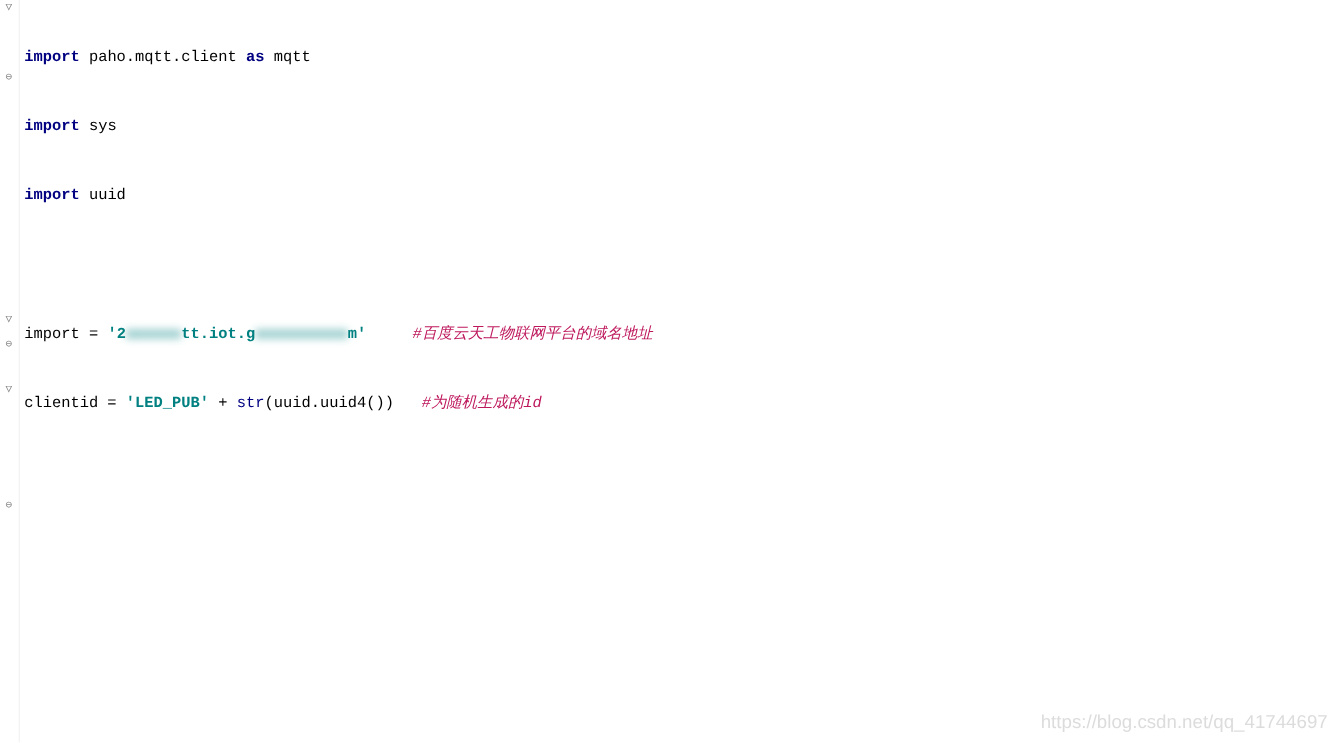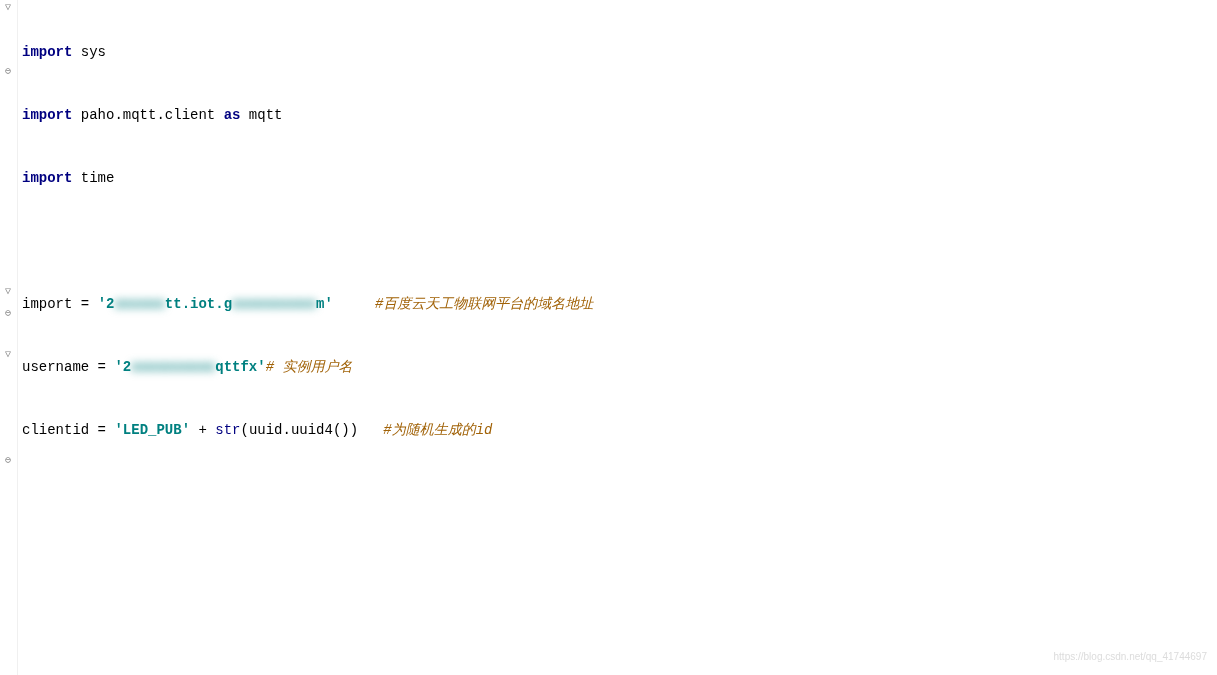--- a/index.html
+++ b/index.html
@@ -40,56 +40,55 @@
     .code {
       padding-left: 4px;
       white-space: pre;
       position: relative;
       flex: 1;
     }
     .line { height: 21px; }
     .kw { color: #000080; font-weight: bold; }
     .str { color: #008080; font-weight: bold; }
     .num { color: #0000ff; }
-    .comment { color: #a16207; font-style: italic; text-align: center; }
+    .comment { color: #be185d; font-style: italic; text-align: center; }
     .builtin { color: #000080; }
     .blur {
       display: inline-block;
       filter: blur(4px);
       -webkit-filter: blur(4px);
     }
     .watermark {
       position: absolute;
       right: 10px;
       bottom: 8px;
       color: #dcdcdc;
-      font-size: 10px;
+      font-size: 17px;
       font-family: Arial, sans-serif;
       pointer-events: none;
     }
   </style>
 </head>
 <body>
 
 <div class="editor">
   <div class="gutter">
     <span class="fold-marker" style="top:1px;">▽</span>
     <span class="fold-marker" style="top:65px;">⊖</span>
     <span class="fold-marker" style="top:285px;">▽</span>
     <span class="fold-marker" style="top:307px;">⊖</span>
     <span class="fold-marker" style="top:348px;">▽</span>
     <span class="fold-marker" style="top:454px;">⊖</span>
   </div>
   <div class="code">
+    <div class="line"><span class="kw">import </span><span>paho.mqtt.client </span><span class="kw">as </span><span>mqtt</span></div>
     <div class="line"><span class="kw">import </span><span>sys</span></div>
-    <div class="line"><span class="kw">import </span><span>paho.mqtt.client </span><span class="kw">as </span><span>mqtt</span></div>
-    <div class="line"><span class="kw">import </span><span>time</span></div>
+    <div class="line"><span class="kw">import </span><span>uuid</span></div>
     <div class="line"></div>
     <div class="line"><span>import = </span><span class="str">'2</span><span class="str blur">xxxxxx</span><span class="str">tt.iot.g</span><span class="str blur">xxxxxxxxxx</span><span class="str">m'</span><span>     </span><span class="comment">#百度云天工物联网平台的域名地址</span></div>
-    <div class="line"><span>username = </span><span class="str">'2</span><span class="str blur">xxxxxxxxxx</span><span class="str">qttfx'</span><span class="comment"># 实例用户名</span></div>
     <div class="line"><span>clientid = </span><span class="str">'LED_PUB'</span><span> + </span><span class="builtin">str</span><span>(uuid.uuid4())   </span><span class="comment">#为随机生成的id</span></div>
     
     
     
     
     
     
     
     
     

